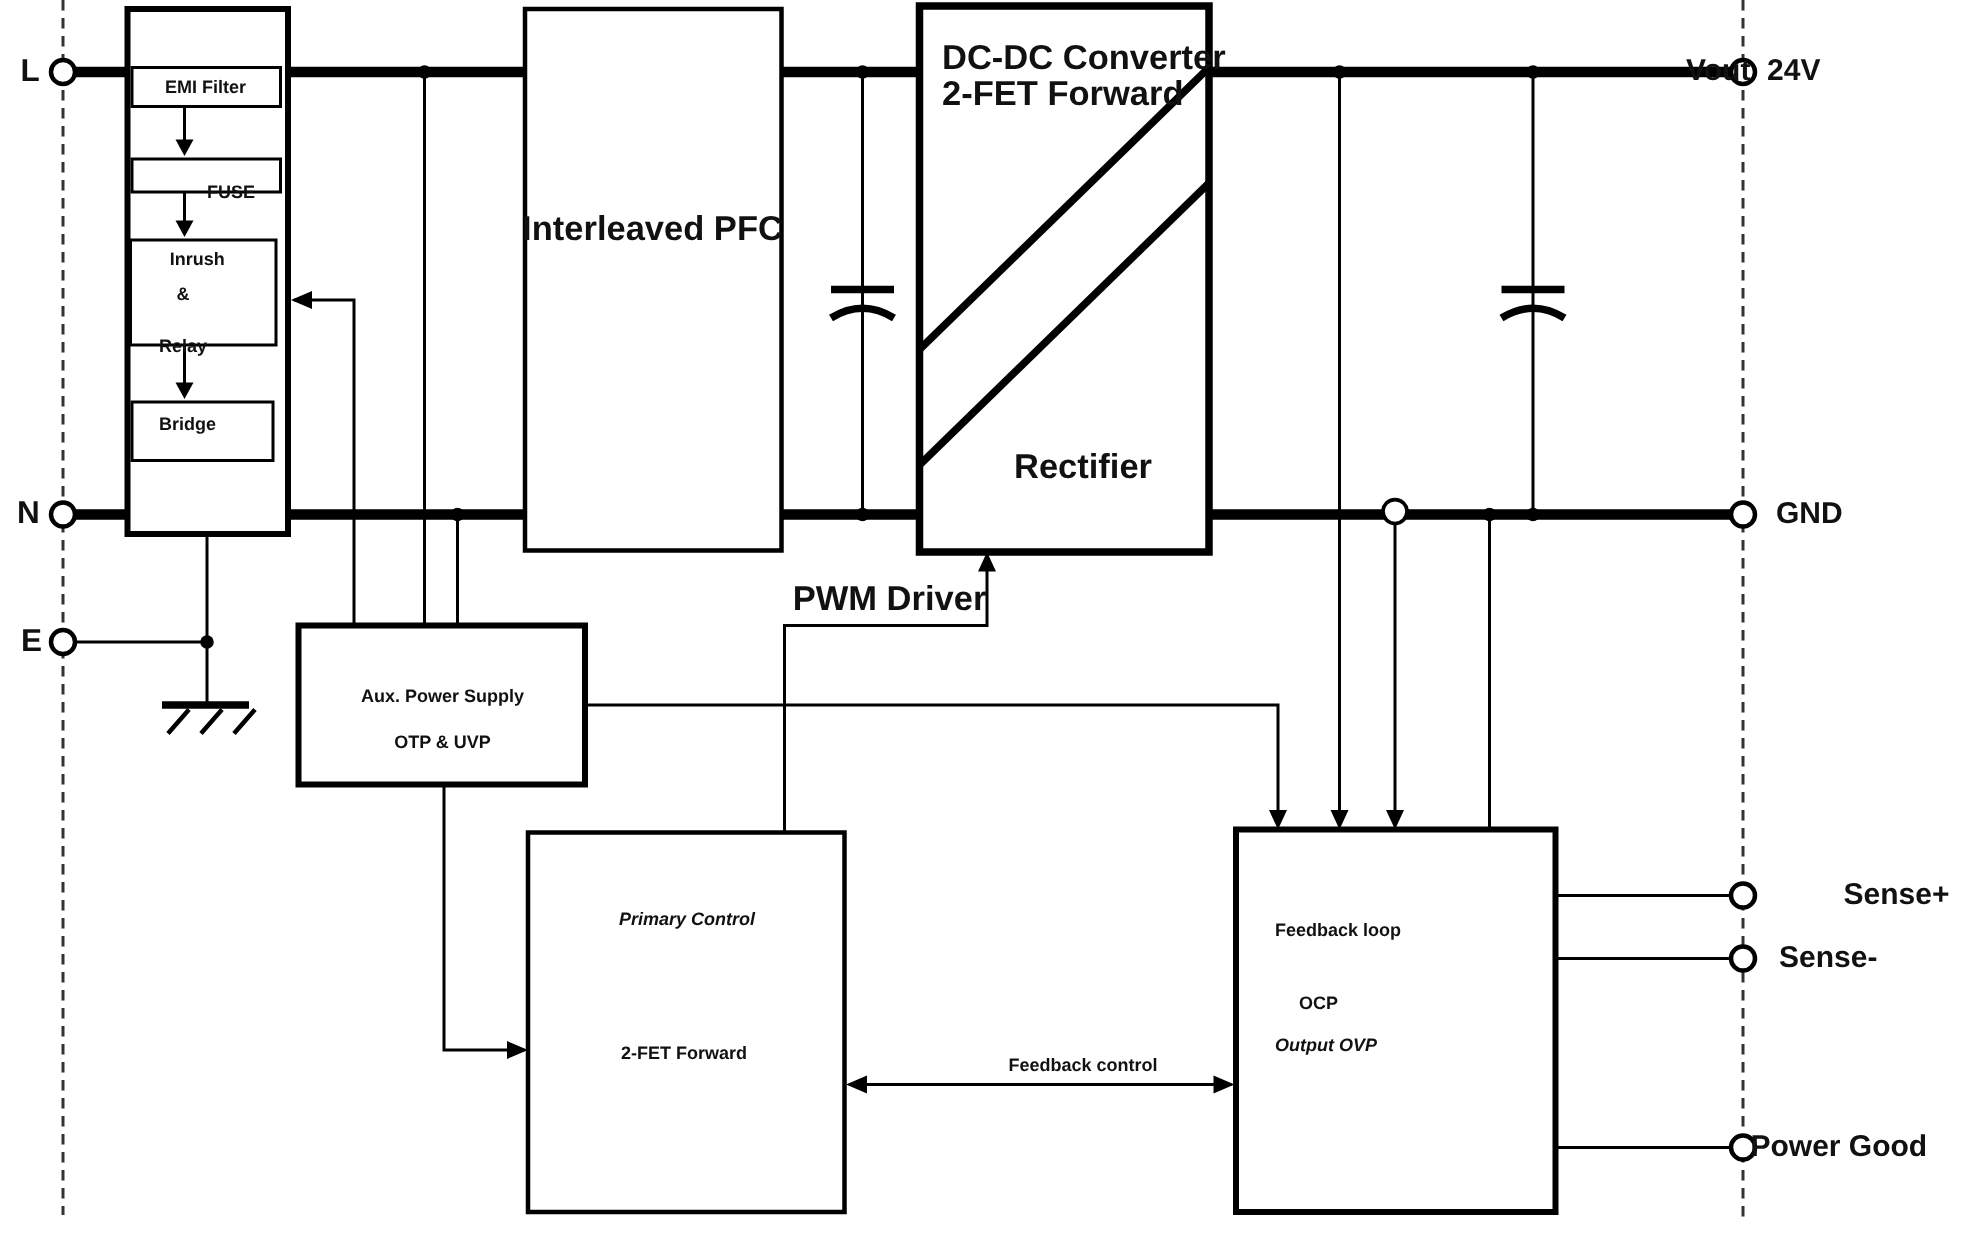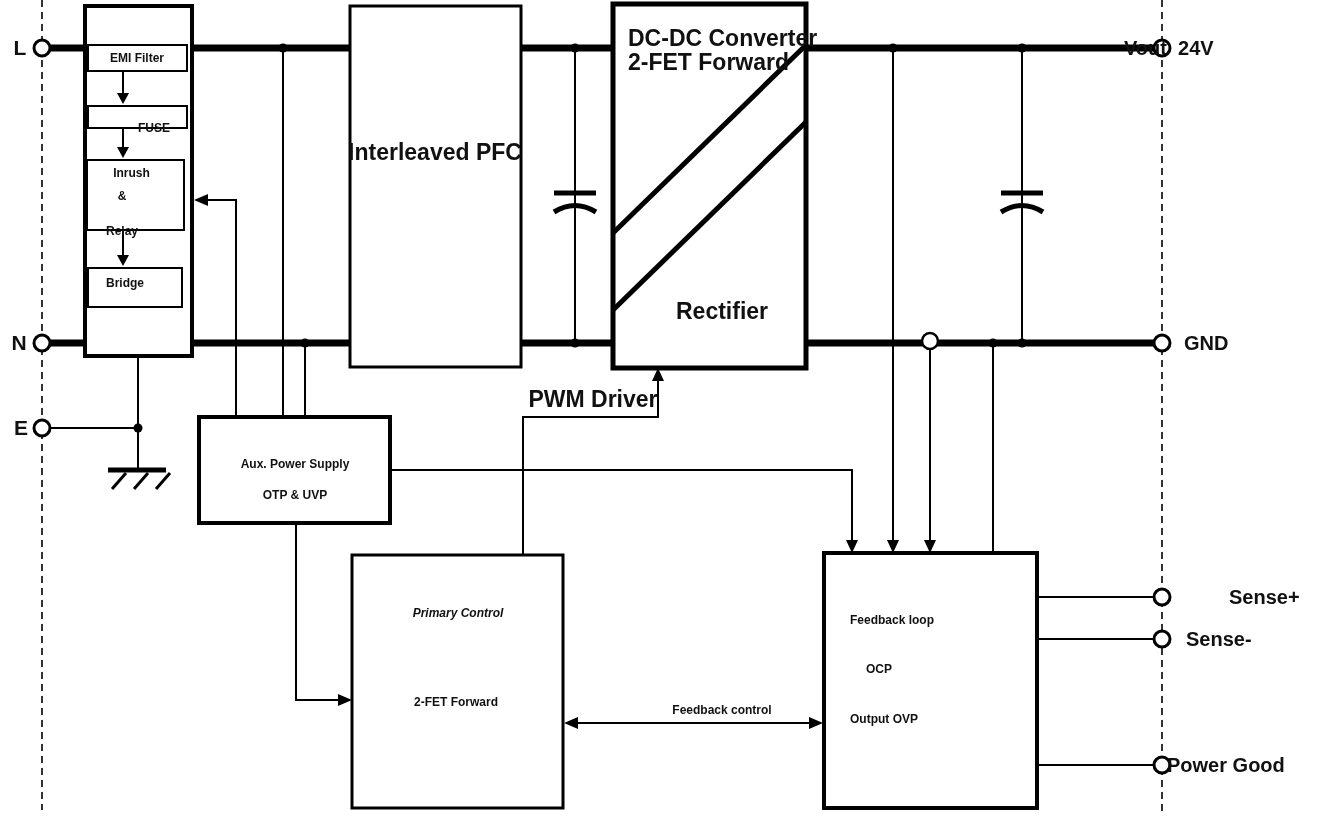--- a/index.html
+++ b/index.html
@@ -155,18 +155,18 @@
   <div class="lbl t19" style="left:722px;top:311px;">Rectifier</div>
 
   <div class="lbl t18" style="left:295px;top:464px;">Aux. Power Supply</div>
   <div class="lbl t18" style="left:295px;top:495px;">OTP &amp; UVP</div>
 
   <div class="lbl t18" style="left:458px;top:613px;font-style:italic;">Primary Control</div>
   <div class="lbl t18" style="left:456px;top:702px;">2-FET Forward</div>
 
   <div class="lbl left t18" style="left:850px;top:620px;">Feedback loop</div>
   <div class="lbl left t18" style="left:850px;top:669px;margin-left:16px;">OCP</div>
-  <div class="lbl left t18" style="left:850px;top:719px;">Output OVP</div>
+  <div class="lbl left t18" style="left:850px;top:697px;font-style:italic;">Output OVP</div>
 
   <div class="lbl t19" style="left:580px;top:399px;margin-left:13px;">PWM Driver</div>
   <div class="lbl t18" style="left:694px;top:710px;margin-left:28px;">Feedback control</div>
 
 </div>
 
 </body></html>

